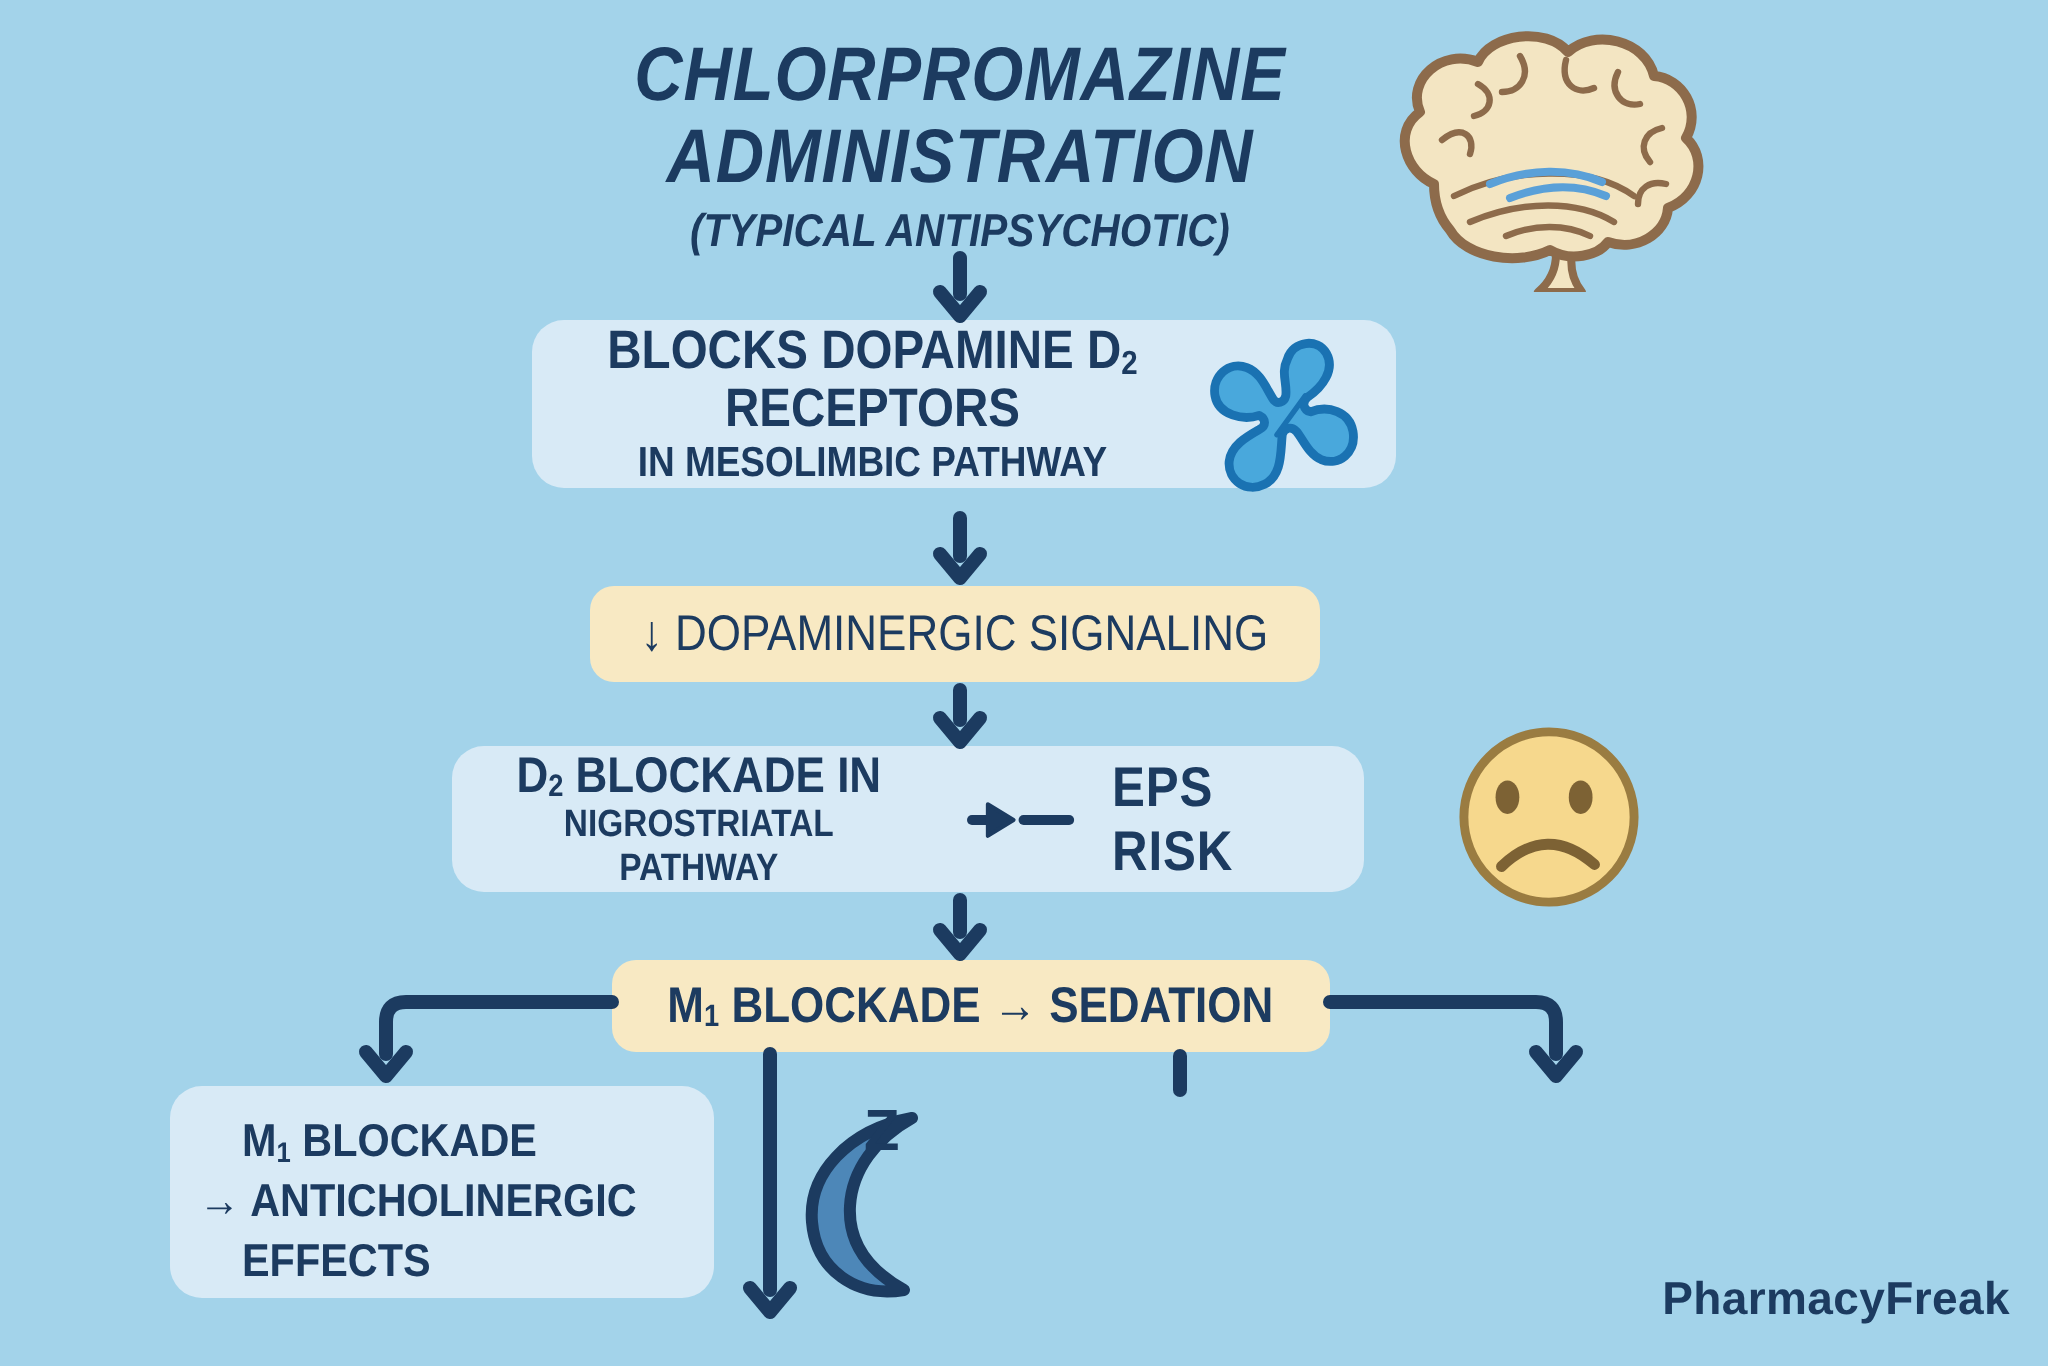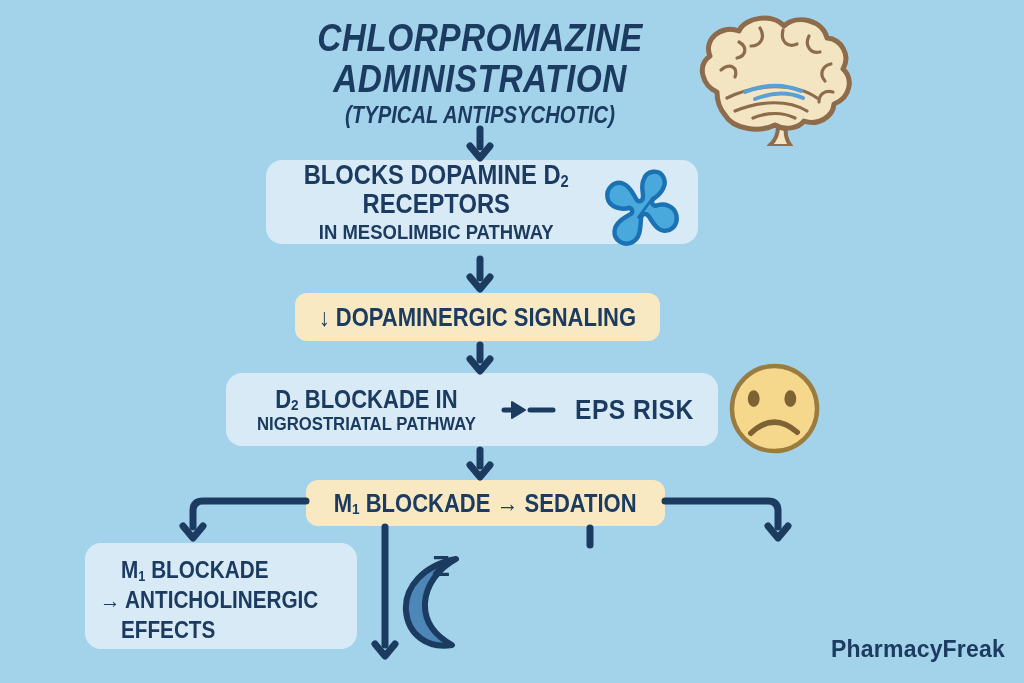--- a/index.html
+++ b/index.html
@@ -27,23 +27,23 @@
   .box-blue { background: var(--c-box-blue, #d8eaf6); }
   .box-yellow { background: var(--c-box-yellow, #f8e9c3); border-radius: 12px; }
 
   .box-mesolimbic { left: 266px; top: 160px; width: 432px; height: 84px; }
   .box-mesolimbic .txt { width: 100%; padding-right: 104px; text-align: center; font-weight: 800; }
   .box-mesolimbic .l1 { font-size: 27px; line-height: 30px; }
   .box-mesolimbic .l2 { font-size: 27px; line-height: 29px; }
   .box-mesolimbic .l3 { font-size: 21px; line-height: 25px; }
   .receptor-wrap { position: absolute; right: 12px; top: 7px; width: 88px; height: 84px; }
 
-  .box-signaling { left: 295px; top: 293px; width: 365px; height: 48px; font-size: 25px; font-weight: 700; }
+  .box-signaling { left: 295px; top: 293px; width: 365px; height: 48px; font-size: 25px; font-weight: 400; }
 
-  .box-nigro { left: 226px; top: 373px; width: 492px; height: 73px; gap: 10px; align-items: center; }
+  .box-nigro { left: 226px; top: 373px; width: 456px; height: 73px; gap: 10px; align-items: center; }
   .box-nigro .col { text-align: center; font-weight: 800; }
   .box-nigro .l1 { font-size: 25px; line-height: 28px; }
   .box-nigro .l2 { font-size: 19px; line-height: 22px; }
   .box-nigro .result { font-size: 28px; font-weight: 800; letter-spacing: 0.5px; }
 
   .box-sedation { left: 306px; top: 480px; width: 359px; height: 46px; font-size: 25px; font-weight: 800; }
 
   .box-anticholinergic { left: 85px; top: 543px; width: 272px; height: 106px;
     display: block; padding: 12px 8px 0 36px; box-sizing: border-box;
     font-size: 23px; line-height: 30px; font-weight: 800; }

